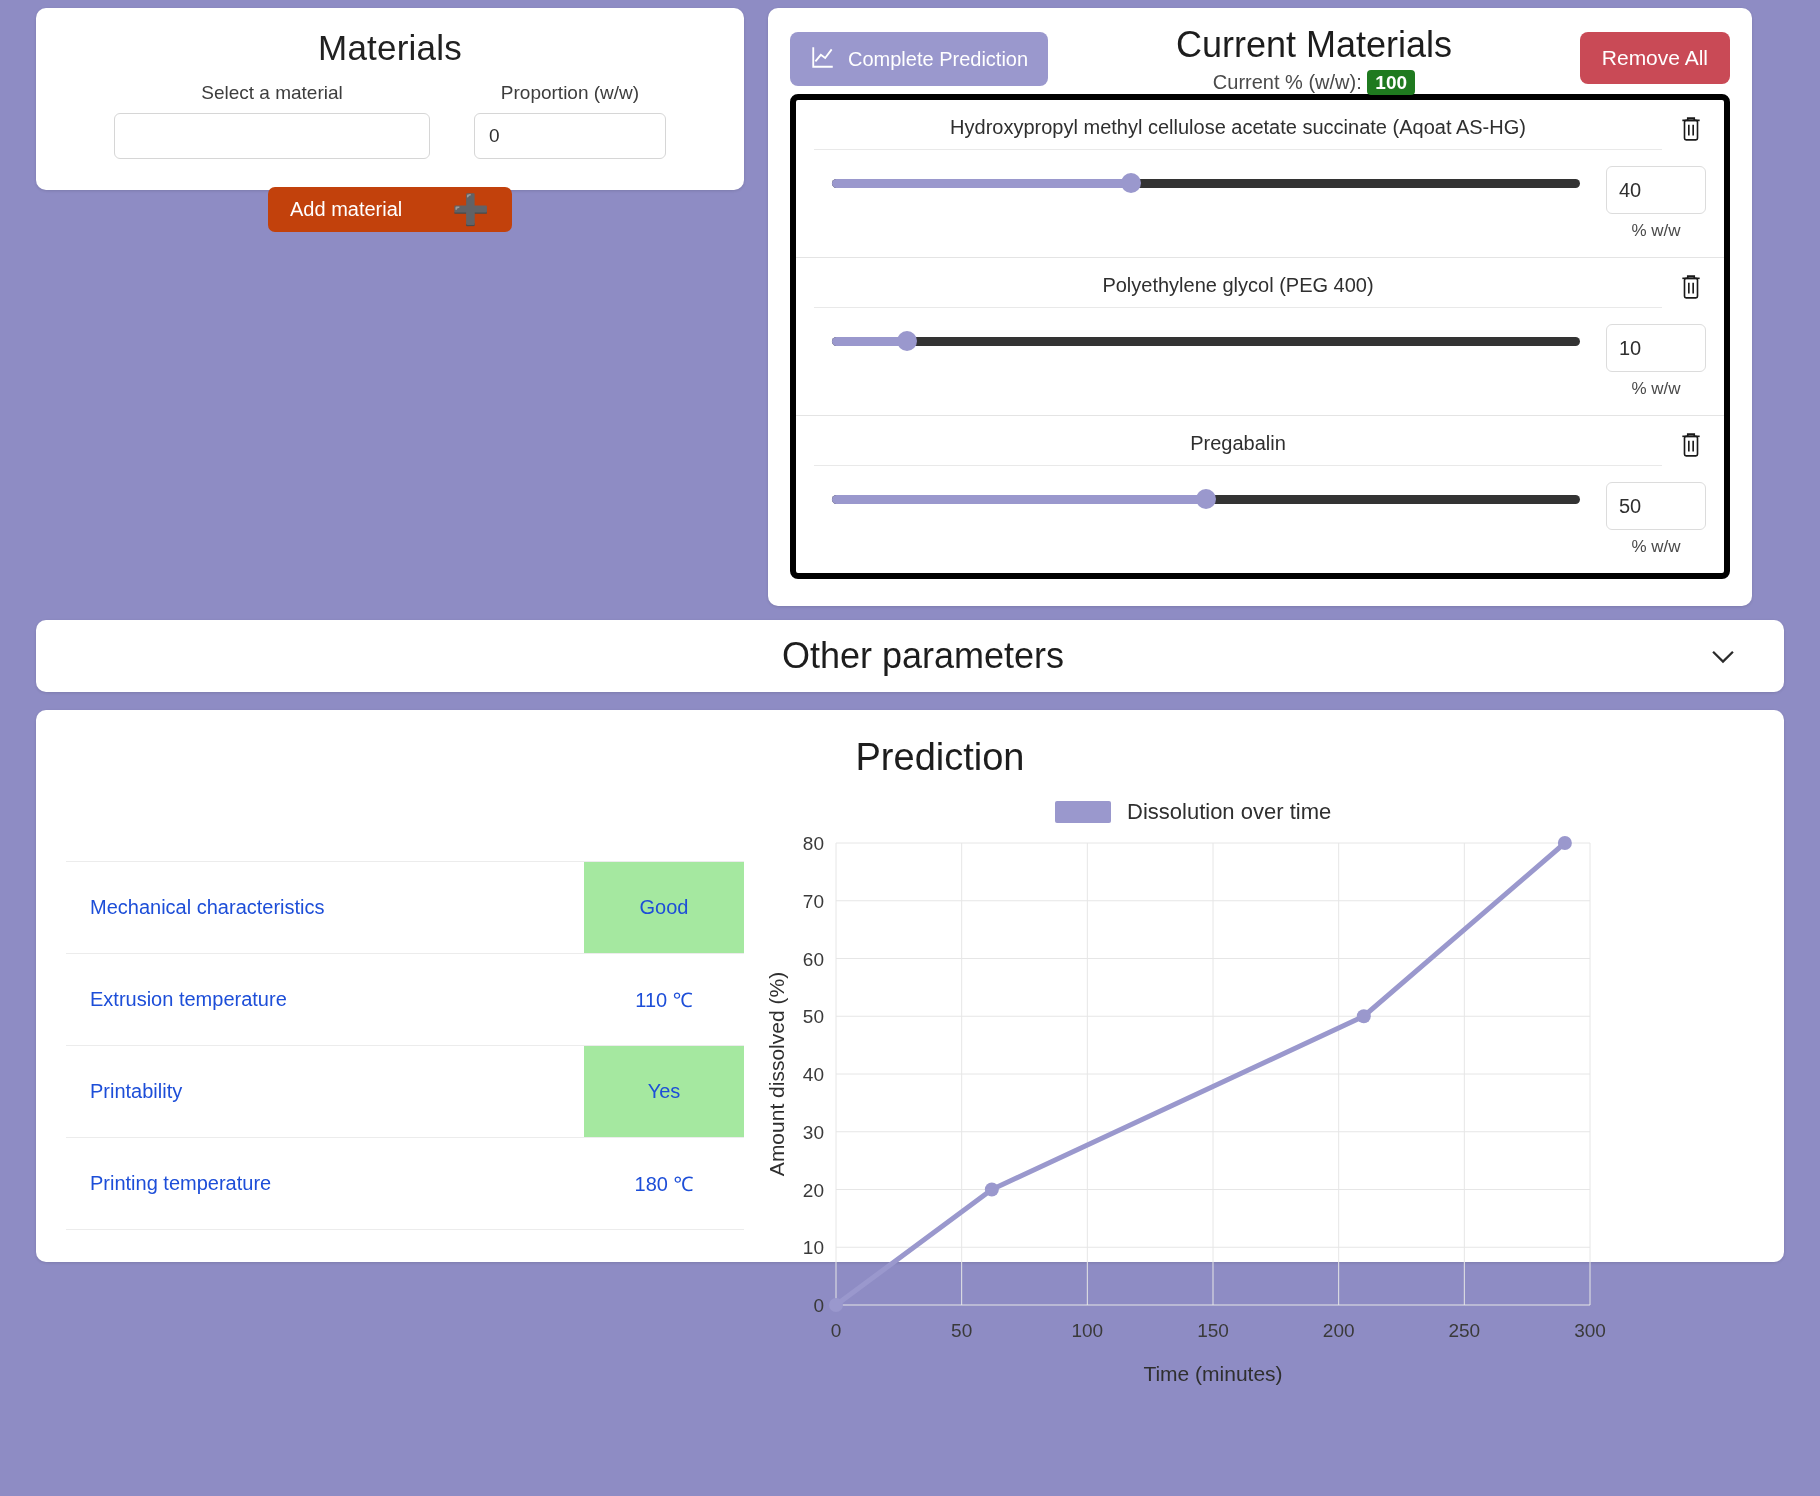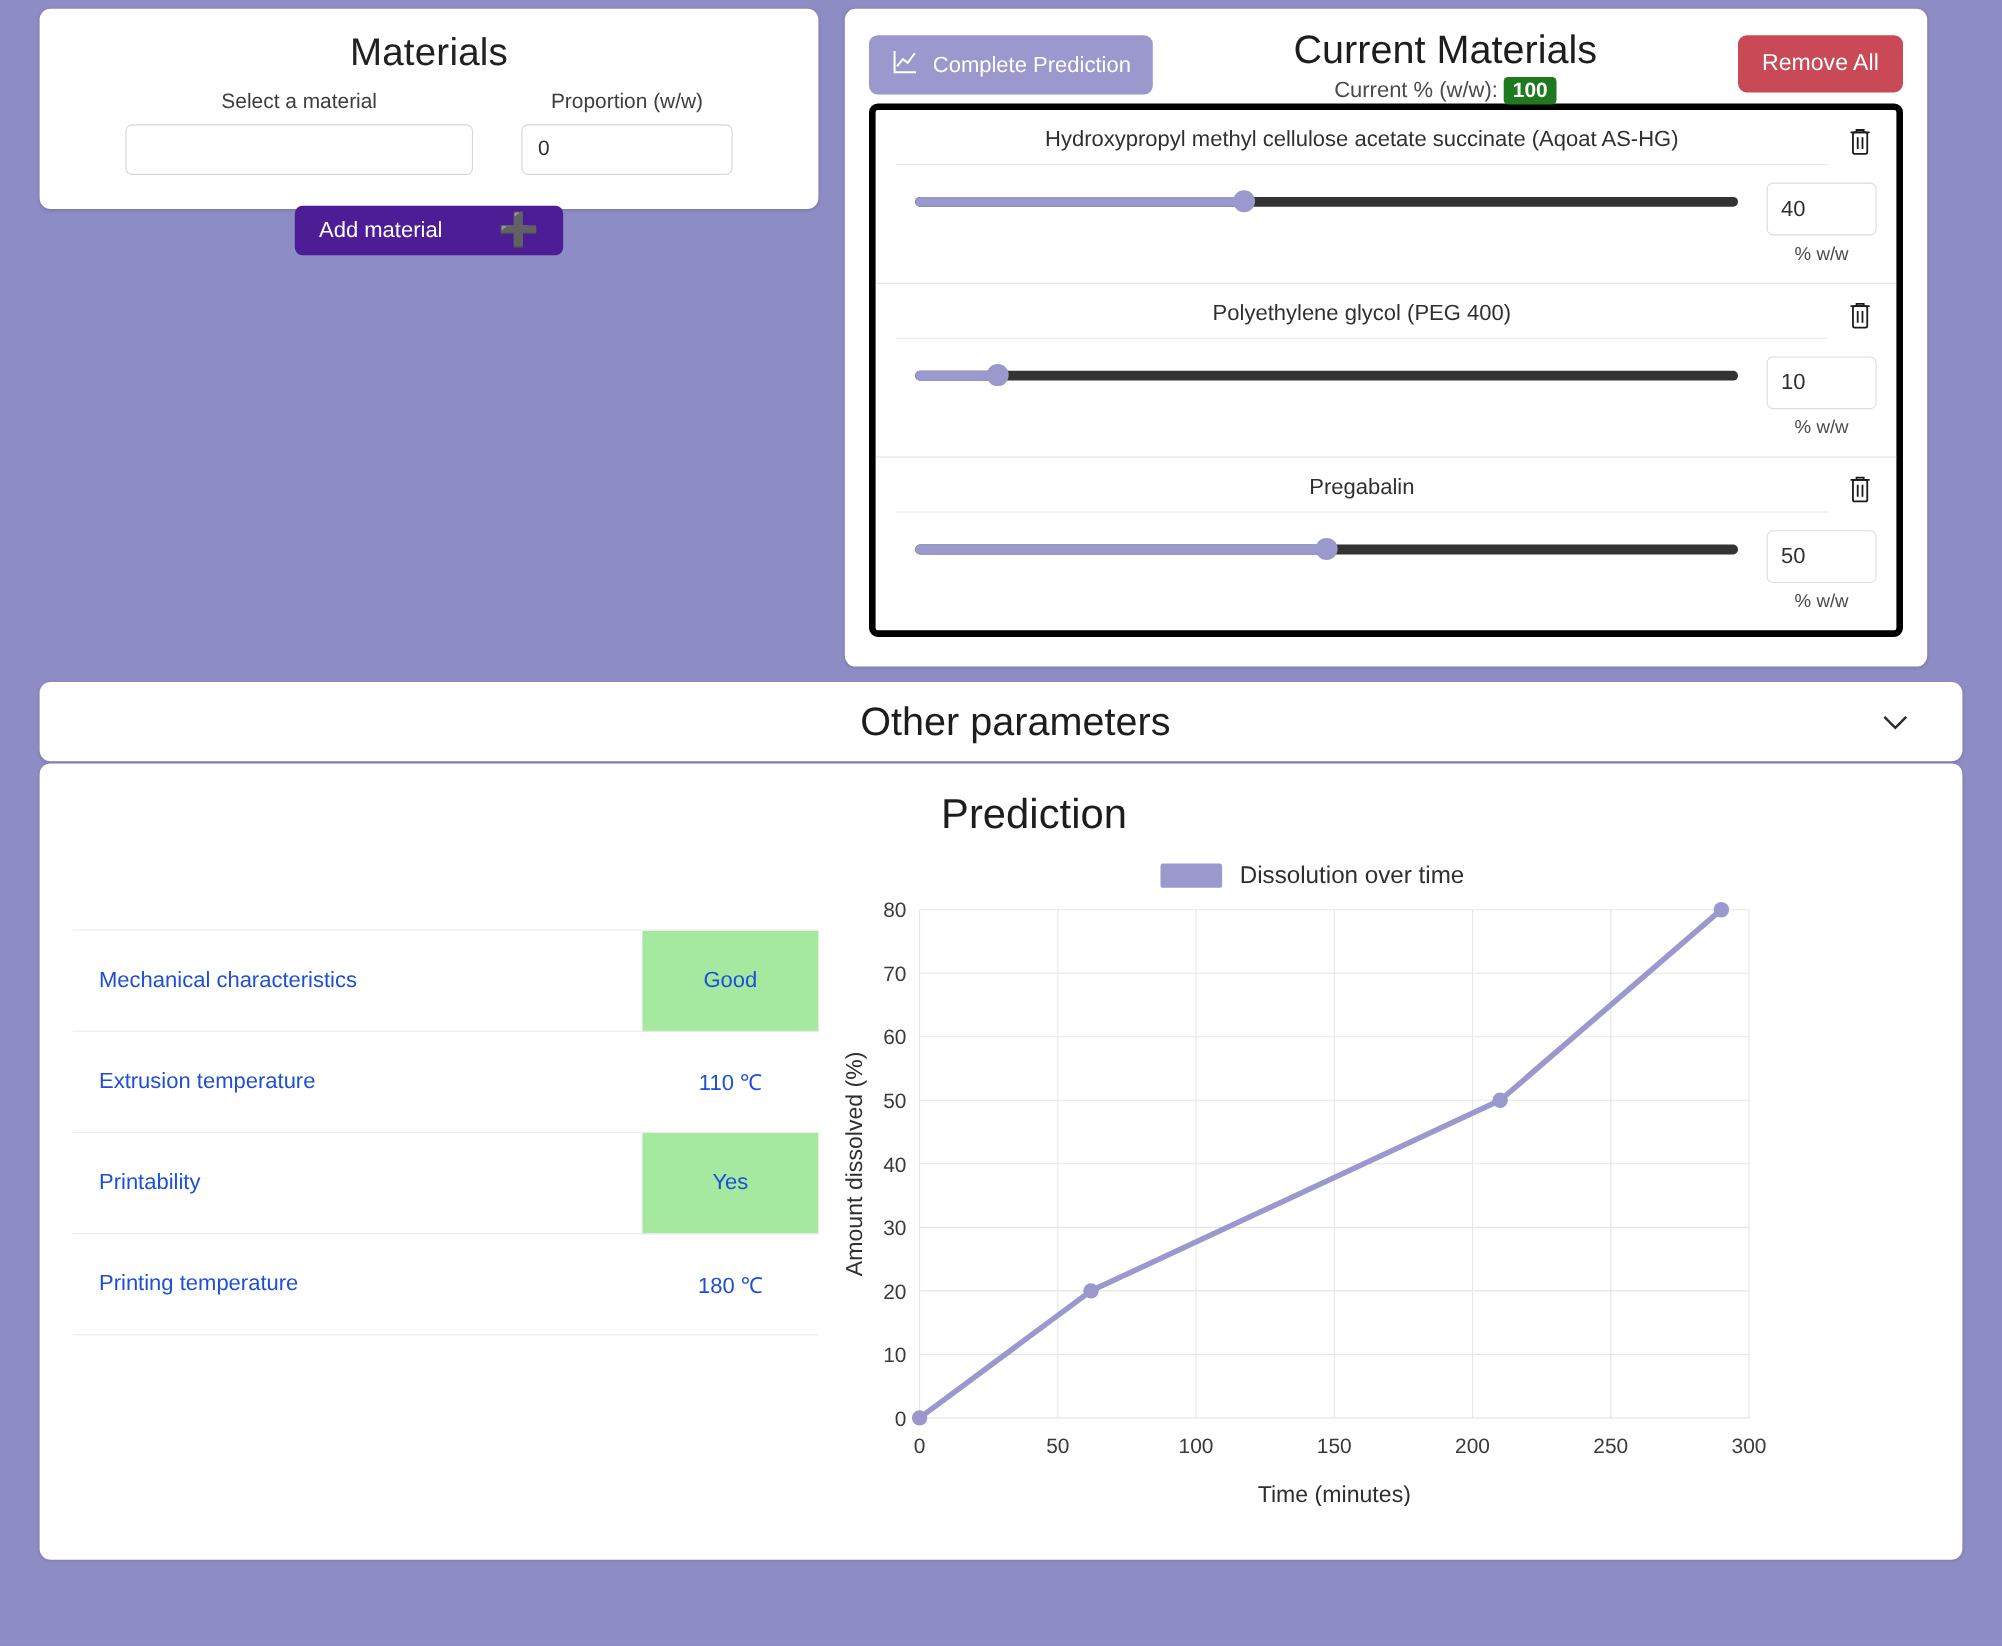--- a/index.html
+++ b/index.html
@@ -24,21 +24,21 @@
   .field { display:flex; flex-direction:column; align-items:center; }
   .field-label { font-size:19px; color:#3d3d3d; margin-bottom:9px; font-weight:400;}
   .field-input {
     width:316px; height:46px; border:1px solid #d6d6d6; border-radius:6px;
     background:#fff; font-size:19px; color:#303030; padding:0 14px;
     font-family:"Liberation Sans", sans-serif;
   }
   .field-input.small { width:192px; }
   .add-row { display:flex; justify-content:center; margin-top:28px; }
   .add-btn {
-    background:#4c1d95; color:#fff; border:none; border-radius:7px;
+    background:#c2410c; color:#fff; border:none; border-radius:7px;
     height:45px; min-width:244px; font-size:20px; cursor:pointer;
     display:flex; align-items:center; justify-content:space-between;
     padding:0 22px 0 22px; gap:30px; font-family:"Liberation Sans", sans-serif;
   }
   .plus-glyph { font-size:30px; font-weight:700; line-height:1; }
 
   
   .current-panel { width:984px; min-height:598px; padding:18px 22px 22px 22px; position:relative;}
   .cm-head { display:flex; align-items:flex-start; justify-content:space-between; }
   .complete-btn {
@@ -78,21 +78,21 @@
 
   
   .other-params {
     margin:14px 36px 0 36px; height:72px; display:flex; align-items:center;
     justify-content:space-between; padding:0 44px; cursor:pointer;
   }
   .op-title { flex:1; text-align:center; font-size:36px; font-weight:400; color:#1d1d1d; padding-left:60px;}
   .chevron { width:34px; height:34px; }
 
   
-  .prediction-card { margin:2px 36px 0 36px; height:724px; padding:14px 18px 18px 18px; display:flex; flex-direction:column;}
+  .prediction-card { margin:18px 36px 0 36px; height:552px; padding:14px 18px 18px 18px; display:flex; flex-direction:column;}
   .pred-title { text-align:center; font-size:38px; font-weight:400; color:#1d1d1d; margin:12px 0 6px 0; padding-left:60px;}
   .pred-body { display:flex; flex:1; gap:10px; }
   .pred-left { width:700px; padding:76px 10px 0 12px; }
   .ptable { width:100%; border-collapse:collapse; }
   .ptable tr { border-bottom:1px solid #ececec; }
   .ptable tr:first-child { border-top:1px solid #ececec; }
   .ptable td { height:92px; font-size:20px; color:#1d4ed8; }
   .ptable td.lbl { padding-left:24px; }
   .ptable td.val { text-align:center; width:160px; }
   .ptable td.val.green { background:#a5e8a0; }

